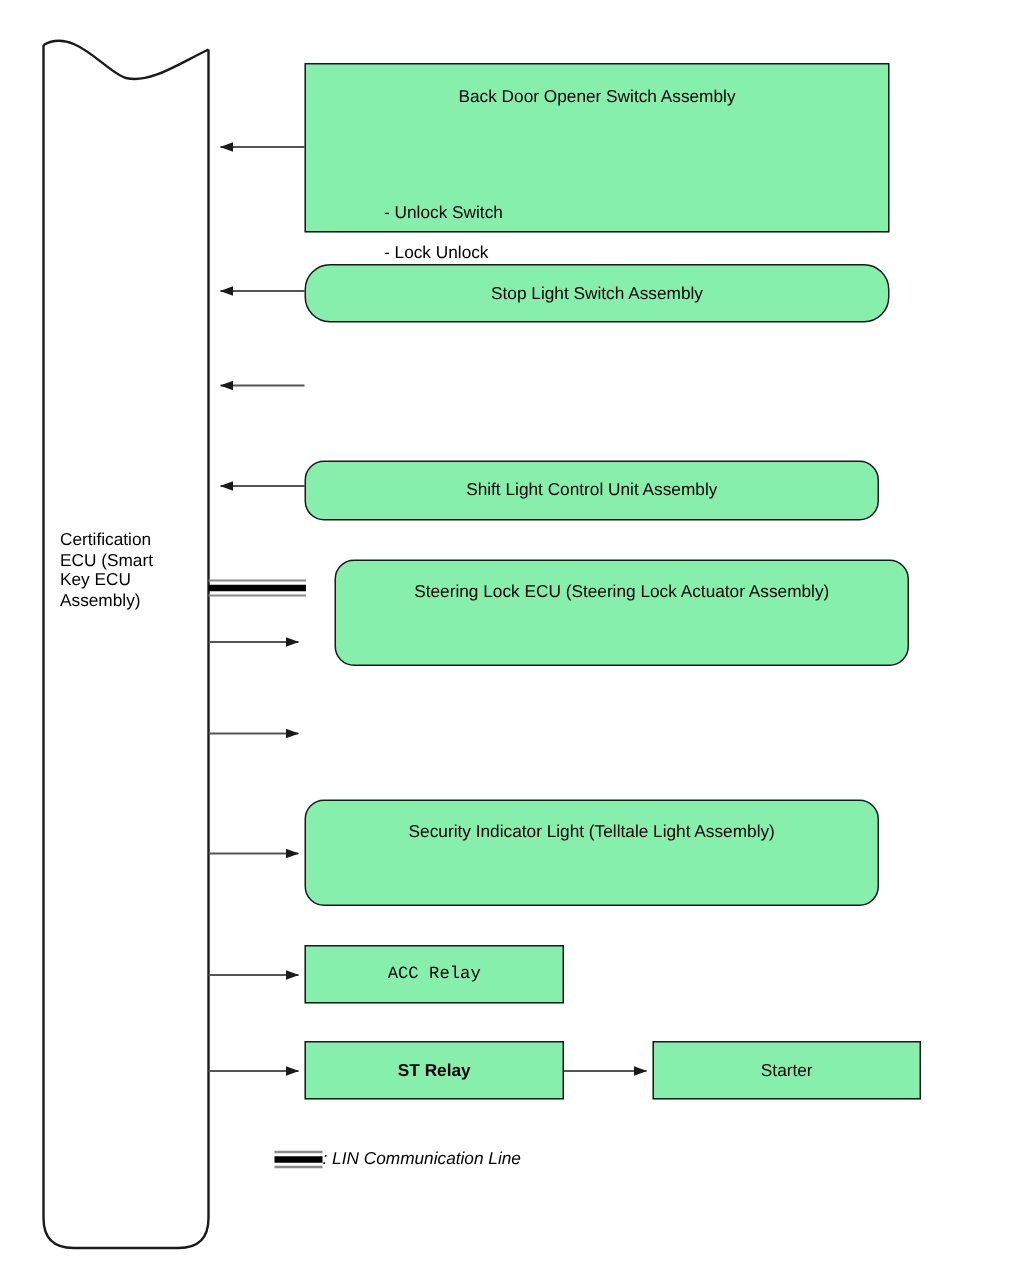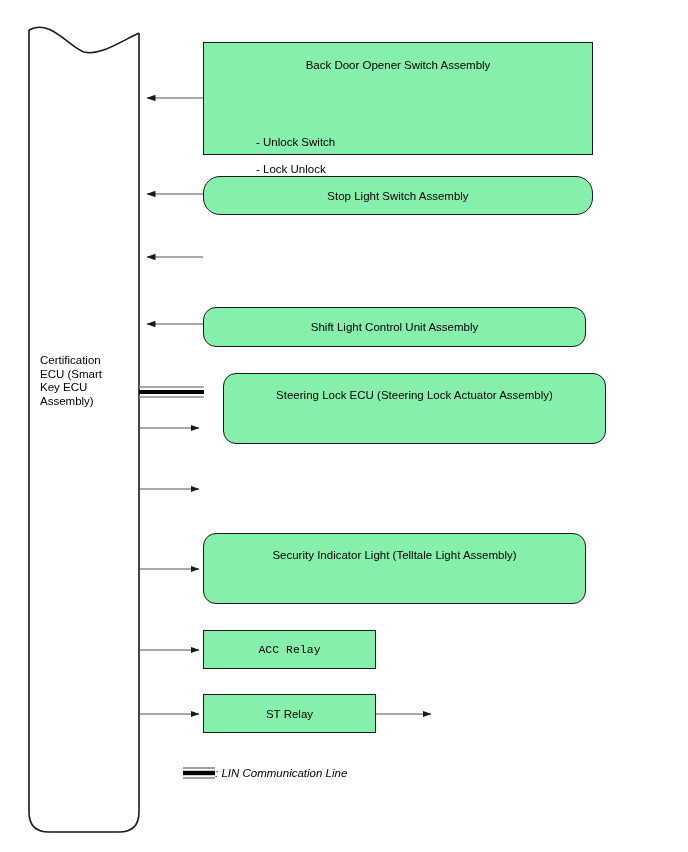--- a/index.html
+++ b/index.html
@@ -172,20 +172,23 @@
 
 
   <div class="node rounded" style="left:203px; top:533px; width:383px; height:71px;">
     <div class="node-label" style="top:14px;">Security Indicator Light (Telltale Light Assembly)</div>
   </div>
 
   <div class="node" style="left:203px; top:630px; width:173px; height:39px;font-family:Liberation Mono, monospace;">
     <div class="node-label" style="top:12px;">ACC Relay</div>
   </div>
 
-  <div class="node" style="left:203px; top:694px; width:173px; height:39px;">
+  <div class="node" style="left:203px; top:694px; width:173px; height:39px;font-weight:bold;">
     <div class="node-label" style="top:12px;">ST Relay</div>
   </div>
 
+  <div class="node" style="left:435px; top:694px; width:179px; height:39px;">
+    <div class="node-label" style="top:12px;">Starter</div>
+  </div>
 
   <div class="legend-text">: LIN Communication Line</div>
 
 </div>
 
 </body></html>

